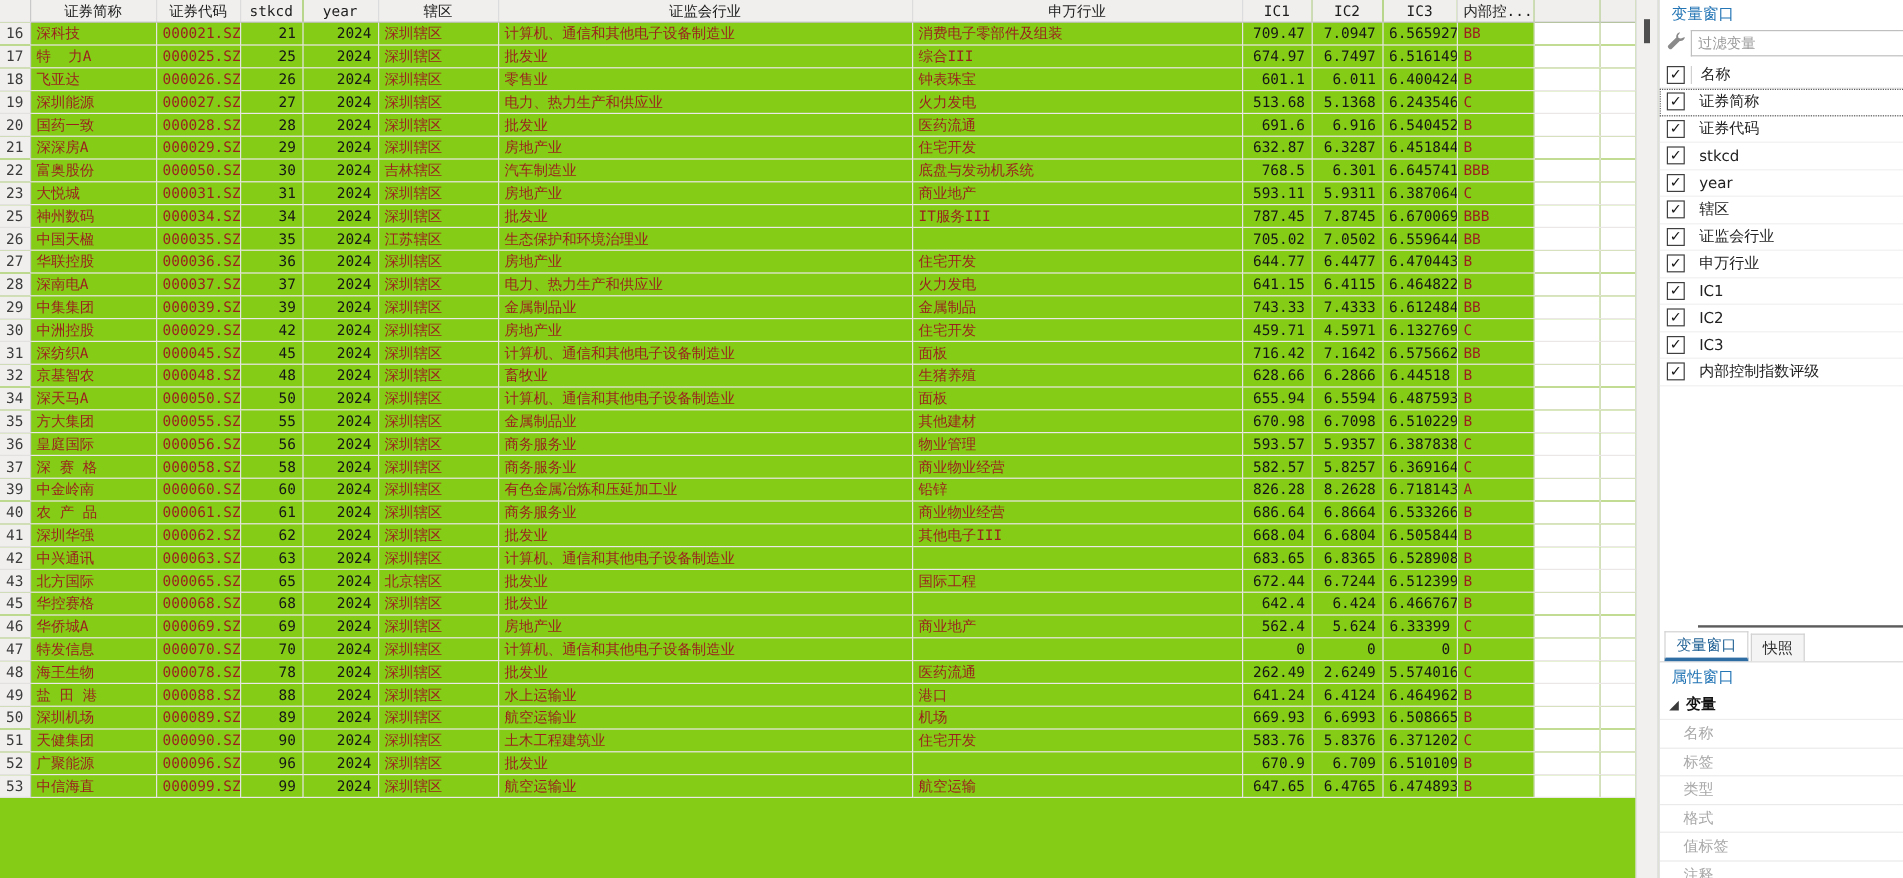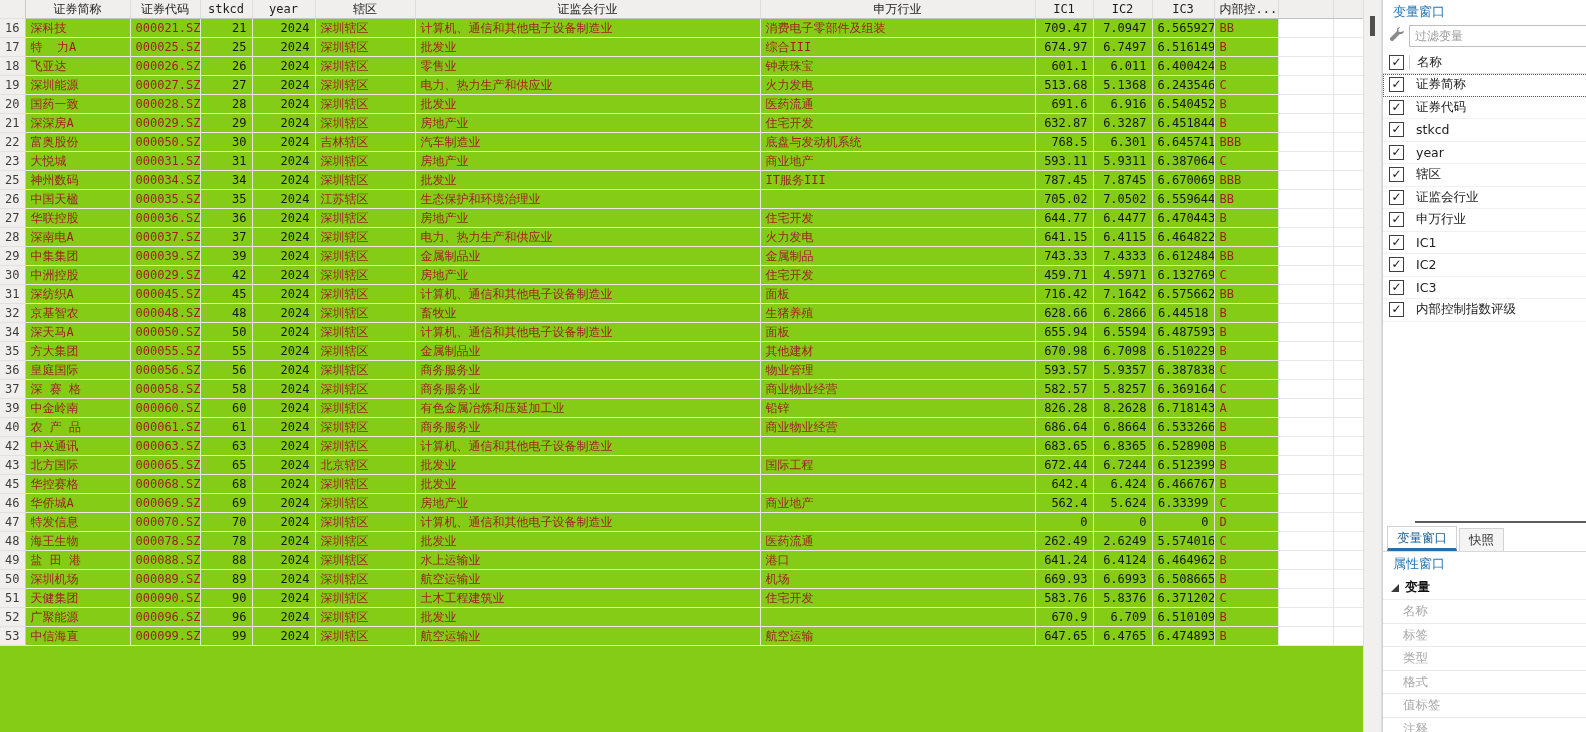--- a/index.html
+++ b/index.html
@@ -449,20 +449,36 @@
             <td class="s">商务服务业</td>
             <td class="s">商业物业经营</td>
             <td class="n">686.64</td>
             <td class="n">6.8664</td>
             <td class="n">6.533266</td>
             <td class="s">B</td>
             <td class="e"></td>
             <td class="e"></td>
           </tr>
           <tr>
+            <td class="rn">41</td>
+            <td class="s">深圳华强</td>
+            <td class="s">000062.SZ</td>
+            <td class="n">62</td>
+            <td class="n">2024</td>
+            <td class="s">深圳辖区</td>
+            <td class="s">批发业</td>
+            <td class="s">其他电子III</td>
+            <td class="n">668.04</td>
+            <td class="n">6.6804</td>
+            <td class="n">6.505844</td>
+            <td class="s">B</td>
+            <td class="e"></td>
+            <td class="e"></td>
+          </tr>
+          <tr>
             <td class="rn">42</td>
             <td class="s">中兴通讯</td>
             <td class="s">000063.SZ</td>
             <td class="n">63</td>
             <td class="n">2024</td>
             <td class="s">深圳辖区</td>
             <td class="s">计算机、通信和其他电子设备制造业</td>
             <td class="s"></td>
             <td class="n">683.65</td>
             <td class="n">6.8365</td>

